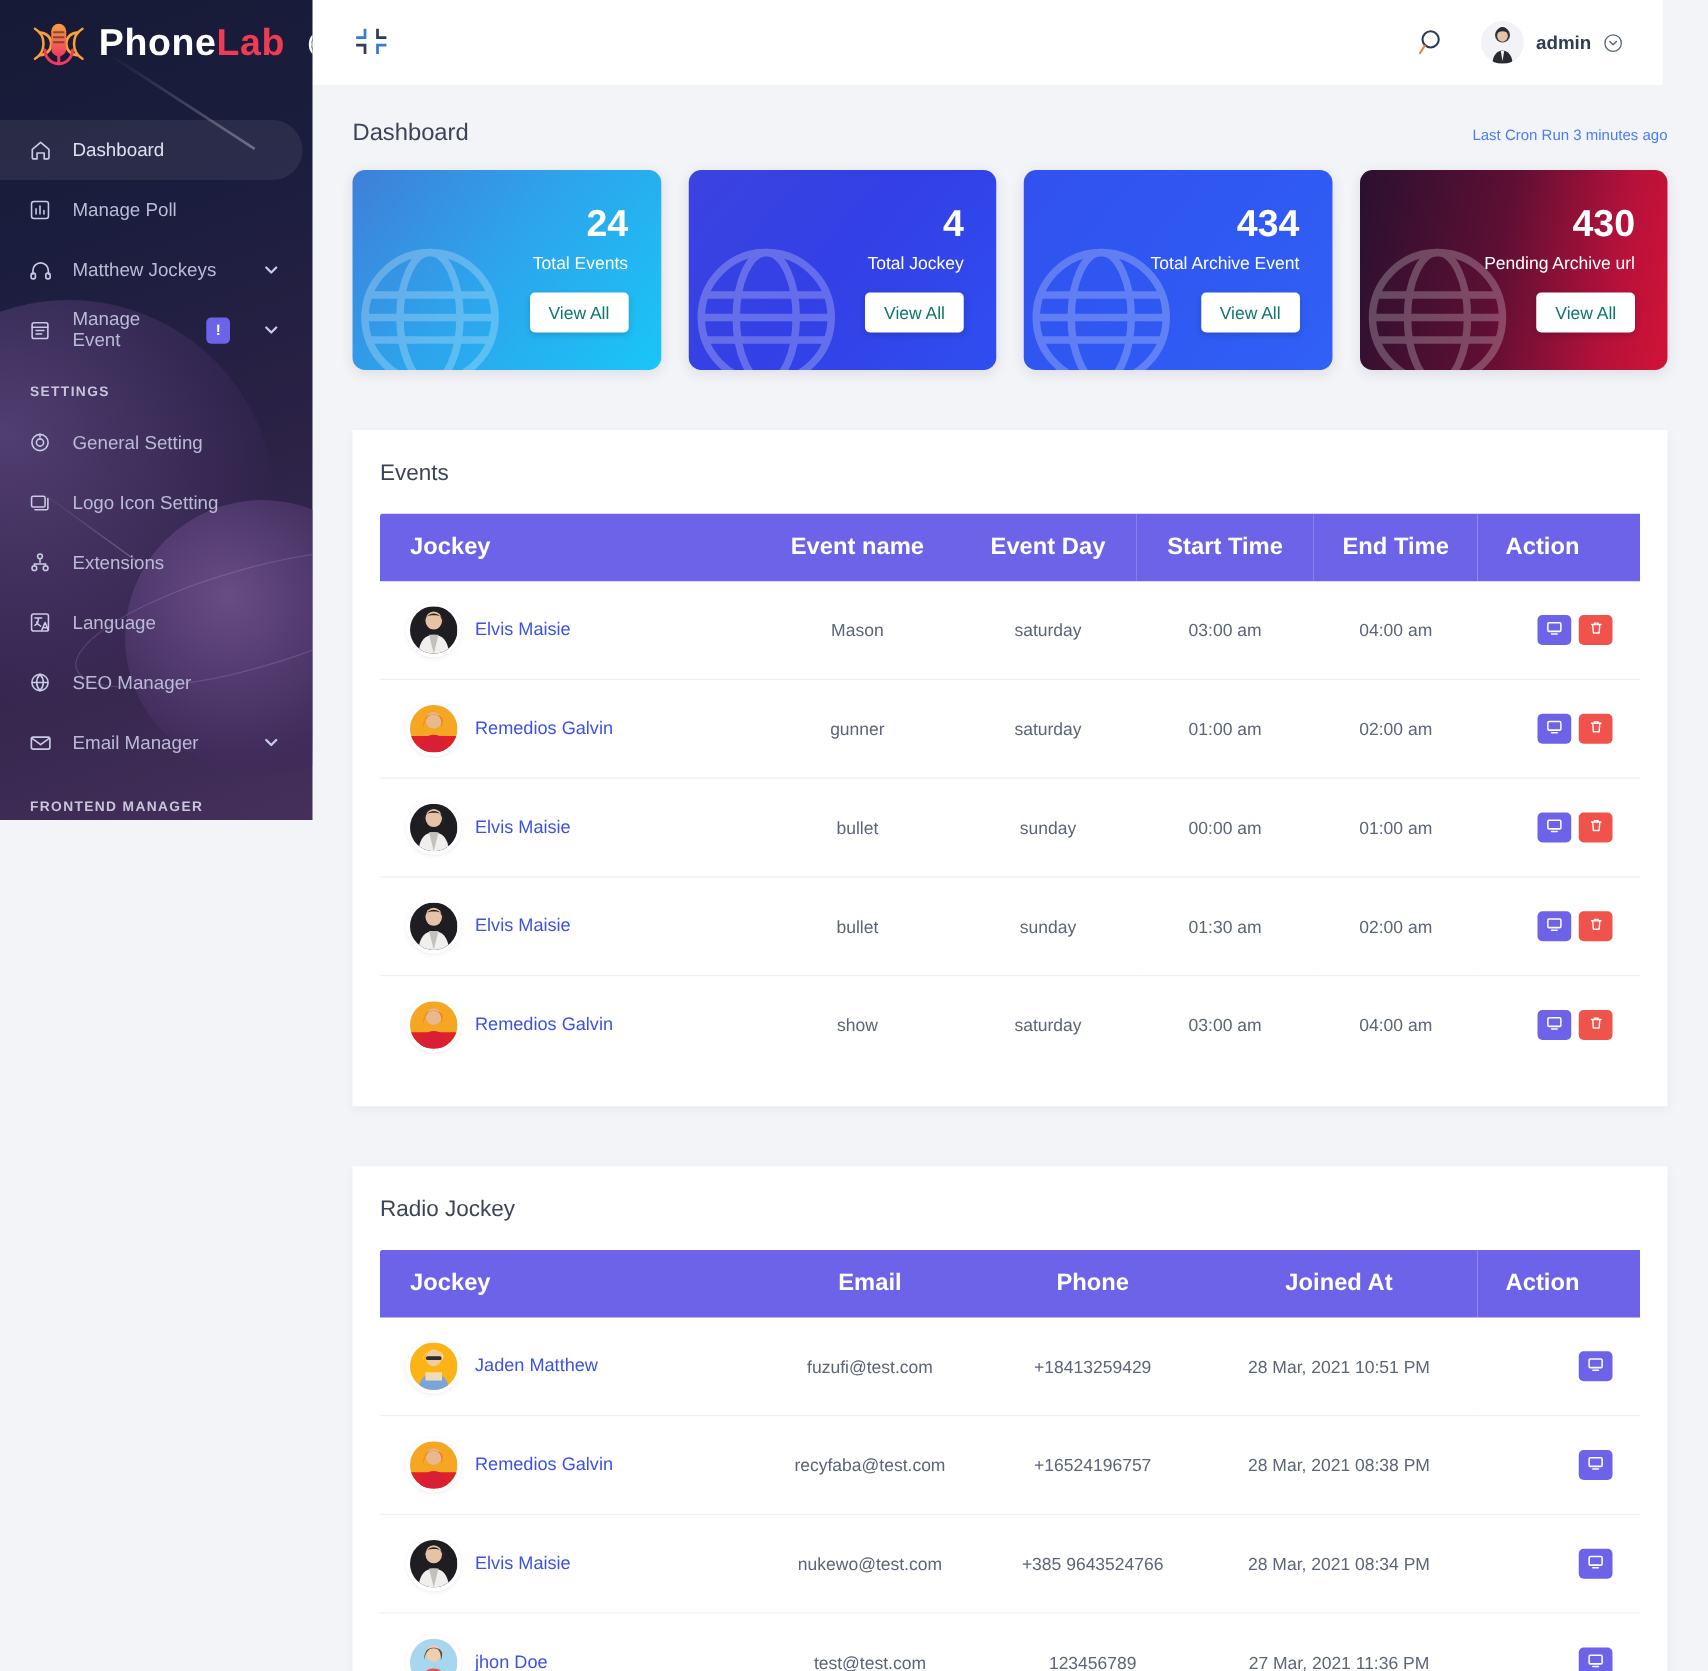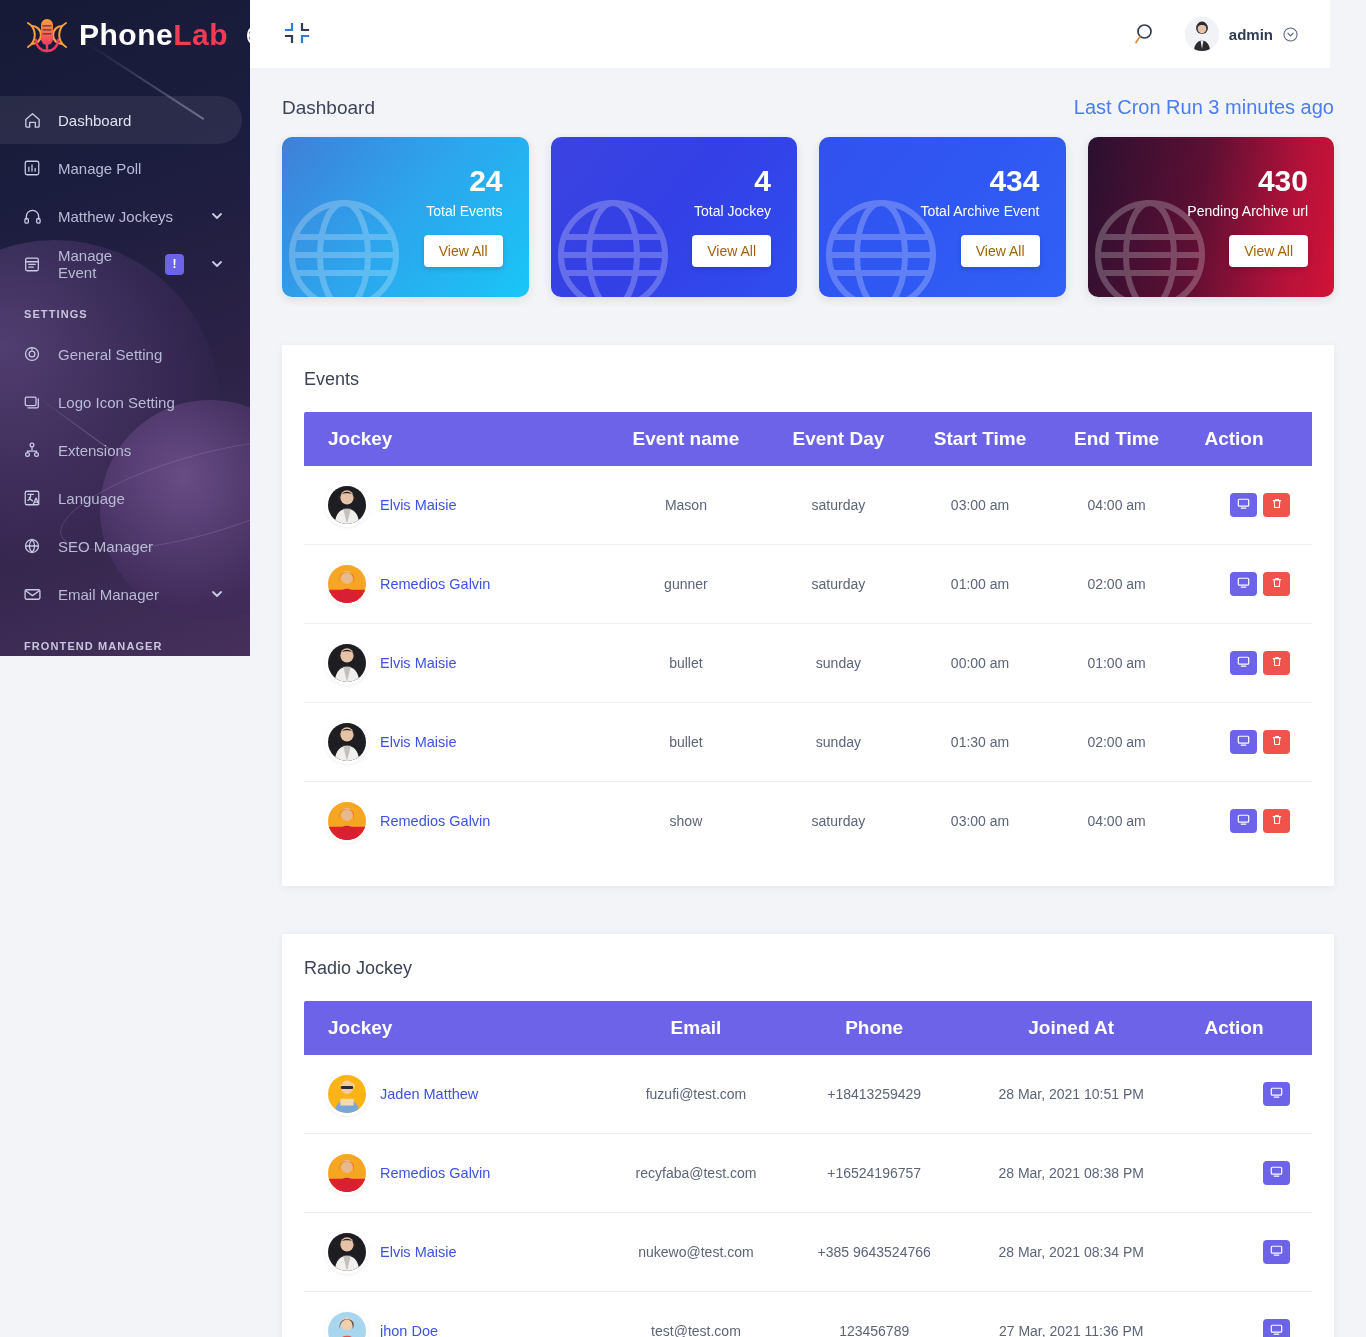--- a/index.html
+++ b/index.html
@@ -105,39 +105,39 @@
   
   .main {
     position: absolute; left: 250px; top: 68px; width: 1116px; height: 1269px;
     background: #f3f4f7; padding: 0 32px;
   }
   .page-head {
     display: flex; align-items: baseline; justify-content: space-between;
     padding: 28px 0 18px 0;
   }
   .page-title { font-size: 19px; color: #3d4458; font-weight: 400; }
-  .cron { font-size: 20px; color: #4c7cf3; }
+  .cron { font-size: 12px; color: #4c7cf3; }
 
   
   .cards { display: flex; gap: 22px; }
   .card {
     position: relative; flex: 1; height: 160px; border-radius: 10px;
     overflow: hidden; color: #fff; box-shadow: 0 3px 10px rgba(30,40,80,.10);
   }
   .card .globe { position: absolute; left: 2px; bottom: -18px; width: 120px; height: 120px; opacity: .24; }
   .card-body {
     position: relative; z-index: 2; height: 100%;
     display: flex; flex-direction: column; align-items: flex-end;
     padding: 28px 26px 20px 34px;
   }
   .card-num { font-size: 30px; font-weight: 600; line-height: 1.05; }
   .card-lbl { font-size: 14px; margin-top: 6px; font-weight: 400; }
   .view-all {
     margin-top: 16px; background: #fff; border: none; border-radius: 4px;
-    padding: 8px 15px; font-size: 14px; color: #a16207; cursor: pointer;
+    padding: 8px 15px; font-size: 14px; color: #0f766e; cursor: pointer;
     font-family: "Liberation Sans", sans-serif;
     box-shadow: 0 2px 5px rgba(0,0,0,.15);
   }
   .c-events { background: linear-gradient(130deg, #3f7fd8 0%, #2ea3ec 45%, #19c6f7 100%); }
   .c-jockey { background: linear-gradient(130deg, #3b43e0 0%, #3340e6 50%, #2f4ef0 100%); }
   .c-archive { background: linear-gradient(130deg, #3251ef 0%, #2f58f2 50%, #3161f6 100%); }
   .c-pending { background: linear-gradient(100deg, #2a1030 0%, #5d0f33 45%, #b5113a 80%, #d21337 100%); }
 
   
   .panel {

